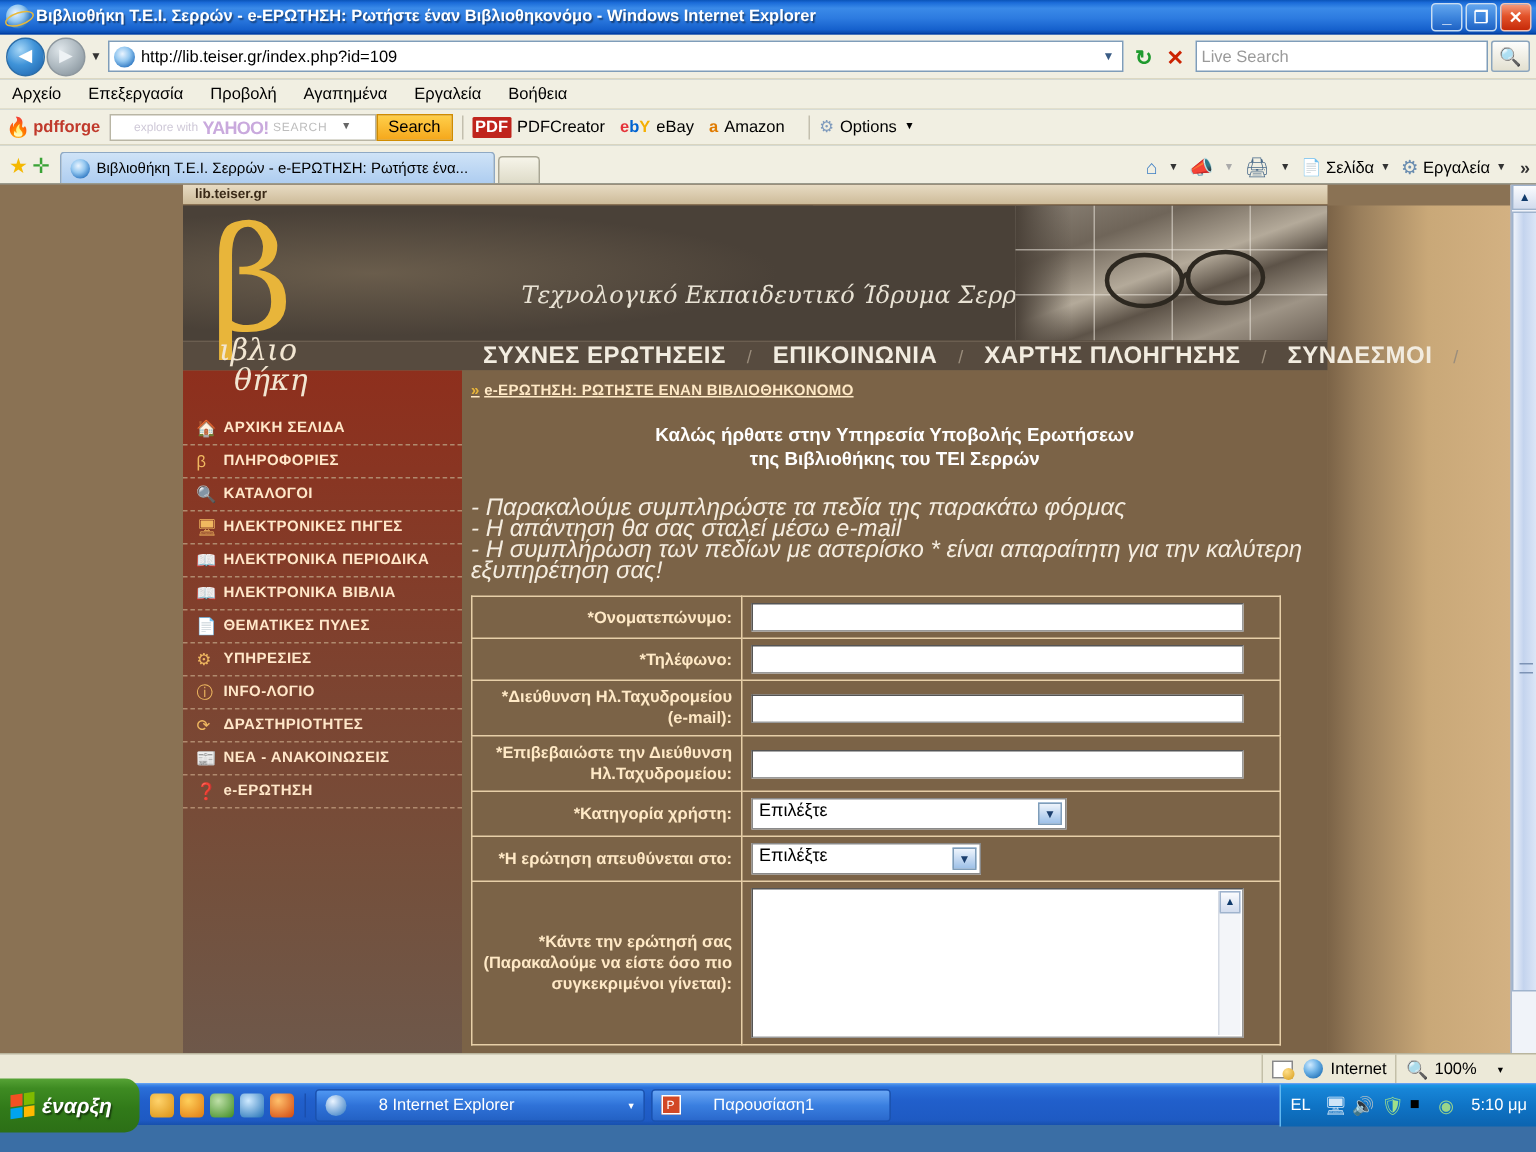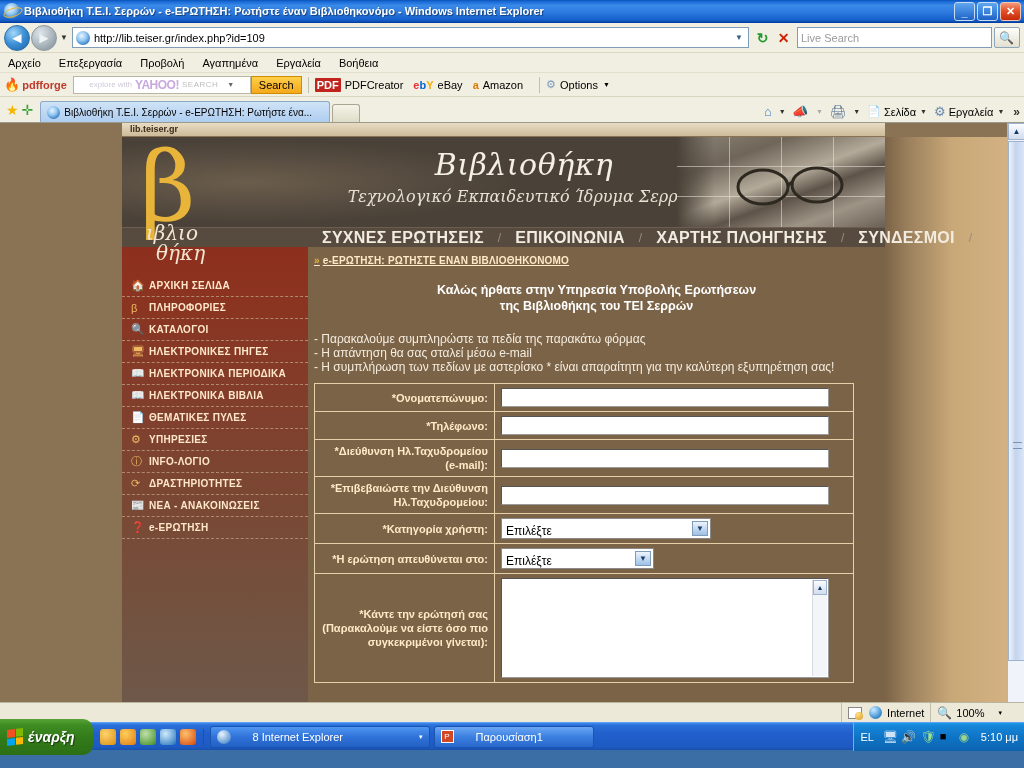--- a/index.html
+++ b/index.html
@@ -244,38 +244,38 @@
   #content { flex: 1 1 auto; background: #7b6347; padding: 0; position: relative; }
   #crumb {
     padding: 8px 0 4px 6px; font-size: 10px; font-weight: bold;
     color: #ffe9c6; text-decoration: underline; letter-spacing: .2px;
   }
   #crumb .ar { color: #e8b53a; margin-right: 3px; text-decoration: none; }
   .welcome {
     text-align: center; color: #ffffff; font-weight: bold; font-size: 12.5px;
     line-height: 16px; margin-top: 12px;
   }
-  .instr { margin: 18px 0 0 6px; color: #f5ede0; font-size: 12px; line-height: 14px; }
+  .instr { margin: 18px 0 0 6px; color: #f5ede0; font-size: 16px; line-height: 14px; font-style: italic; }
 
   #formtable { margin: 9px 0 0 6px; width: 540px; border-collapse: collapse; padding-left: 27px; }
   #formtable td {
     border: 1px solid #e7cfa8; padding: 4px 6px; vertical-align: middle;
   }
   #formtable td.lbl {
     width: 180px; text-align: right; color: #ffe9c6;
     font-size: 11px; font-weight: bold; line-height: 14px;
   }
   #formtable td.fld { background: transparent; }
   .txtin {
     width: 328px; height: 19px; background: #fff;
     border: 1px solid #9a9a9a; border-top-color: #555; border-left-color: #555;
   }
   .selin {
     height: 21px; background: #fff; border: 1px solid #8a8a8a;
-    display: inline-flex; align-items: flex-end; padding-left: 4px;
+    display: inline-flex; align-items: flex-start; padding-left: 4px;
     font-size: 12px; color: #000; position: relative;
   }
   .selin .arrowbox {
     position: absolute; right: 2px; top: 2px; width: 16px; height: 15px;
     background: linear-gradient(to bottom,#eef4fc,#9dc0e8);
     border: 1px solid #7f9db9; display: flex; align-items: center; justify-content: center;
     font-size: 8px; color: #1c3f6e;
   }
   .tarea {
     width: 328px; height: 100px; background: #fff; border: 1px solid #9a9a9a;
@@ -469,21 +469,20 @@
   <div id="pagearea">
 
     <div id="rightstrip"></div>
 
     <div id="site">
 
       <div id="urlstrip">lib.teiser.gr</div>
 
       <div id="banner">
         <div class="glow"></div>
-        <div id="bann-title">Βιβλιοθήκη</div>
         <div id="bann-sub">Τεχνολογικό Εκπαιδευτικό Ίδρυμα Σερρών</div>
         <svg id="bann-star" viewBox="0 0 40 40">
           <line x1="20" y1="0" x2="20" y2="40" stroke="#b8a8d8" stroke-width="1.6"></line>
           <line x1="4" y1="8" x2="36" y2="32" stroke="#8fc4e8" stroke-width="1.4"></line>
           <line x1="4" y1="32" x2="36" y2="8" stroke="#9ad58a" stroke-width="1.4"></line>
           <circle cx="20" cy="20" r="4" fill="#e05a2b"></circle>
           <circle cx="20" cy="20" r="2" fill="#f5d04a"></circle>
         </svg>
         <div id="bann-photos">
           <div class="gline" style="left:0;top:29px;width:208px;height:1px"></div>

